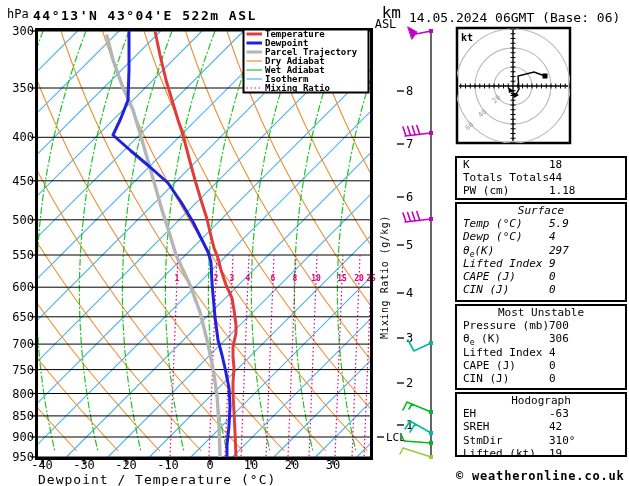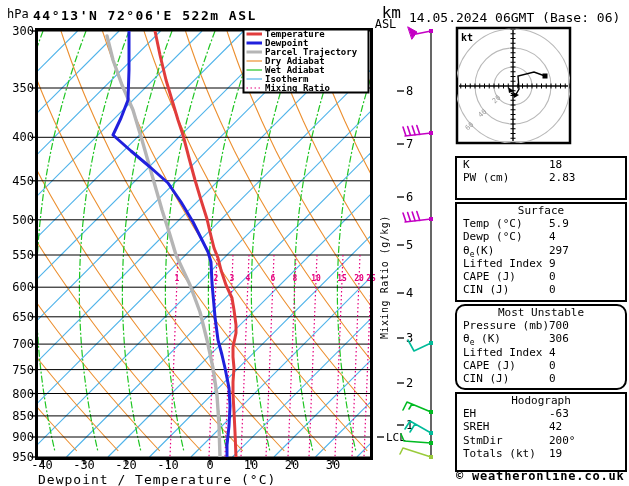--- a/index.html
+++ b/index.html
@@ -325,50 +325,51 @@
           <polyline points="511,93 515,96 519,89 518,76 534,72 545,76" fill="none" stroke="#000" stroke-width="1.4"></polyline>
           <rect x="542.5" y="73.5" width="5" height="5" fill="#000"></rect>
           <polygon points="508,87 514,91 509,93" fill="#000"></polygon>
           <polygon points="513,92 519,95 514,98" fill="#000"></polygon>
         </g>
         <text x="461" y="41" font-size="10px" font-weight="bold">kt</text>
       </g>
     </svg>
 
   <div class="abs hpa-label">hPa</div>
-  <div class="abs station-title">44°13'N 72°06'E 522m ASL</div>
+  <div class="abs station-title">44°13'N 43°04'E 522m ASL</div>
   <div class="abs km-label">km</div>
   <div class="abs asl-label">ASL</div>
   <div class="abs datetime">14.05.2024 06GMT (Base: 06)</div>
   <div class="abs xaxis-label">Dewpoint / Temperature (°C)</div>
   <div class="abs mixing-axis-label">Mixing Ratio (g/kg)</div>
   <div class="abs footer">© weatheronline.co.uk</div>
   <div id="panel-root">
       <div class="panel-box" style="top: 156px; height: 44px;">
         <div class="prow"><span>K</span><span class="pval">18</span></div>
-        <div class="prow"><span>PW (cm)</span><span class="pval">2.83</span></div>
+        <div class="prow"><span>Totals Totals</span><span class="pval">44</span></div>
+        <div class="prow"><span>PW (cm)</span><span class="pval">1.18</span></div>
       </div>
-      <div class="panel-box" style="top: 202px; height: 100px;">
+      <div class="panel-box" style="top: 202px; height: 100px; font-style: italic;">
         <div class="prow ptitle">Surface</div>
         <div class="prow"><span>Temp (°C)</span><span class="pval">5.9</span></div>
         <div class="prow"><span>Dewp (°C)</span><span class="pval">4</span></div>
         <div class="prow"><span>θ<sub>e</sub>(K)</span><span class="pval">297</span></div>
         <div class="prow"><span>Lifted Index</span><span class="pval">9</span></div>
         <div class="prow"><span>CAPE (J)</span><span class="pval">0</span></div>
         <div class="prow"><span>CIN (J)</span><span class="pval">0</span></div>
       </div>
-      <div class="panel-box" style="top: 304px; height: 86px; border-radius: 10px;">
+      <div class="panel-box" style="top: 304px; height: 86px;">
         <div class="prow ptitle">Most Unstable</div>
         <div class="prow"><span>Pressure (mb)</span><span class="pval">700</span></div>
         <div class="prow"><span>θ<sub>e</sub> (K)</span><span class="pval">306</span></div>
         <div class="prow"><span>Lifted Index</span><span class="pval">4</span></div>
         <div class="prow"><span>CAPE (J)</span><span class="pval">0</span></div>
         <div class="prow"><span>CIN (J)</span><span class="pval">0</span></div>
       </div>
-      <div class="panel-box" style="top: 392px; height: 80px;">
+      <div class="panel-box" style="top: 392px; height: 65px;">
         <div class="prow ptitle">Hodograph</div>
         <div class="prow"><span>EH</span><span class="pval">-63</span></div>
         <div class="prow"><span>SREH</span><span class="pval">42</span></div>
-        <div class="prow"><span>StmDir</span><span class="pval">200°</span></div>
-        <div class="prow"><span>Totals (kt)</span><span class="pval">19</span></div>
+        <div class="prow"><span>StmDir</span><span class="pval">310°</span></div>
+        <div class="prow"><span>Lifted (kt)</span><span class="pval">19</span></div>
       </div>
     </div>
 </div>
 
 </body></html>

